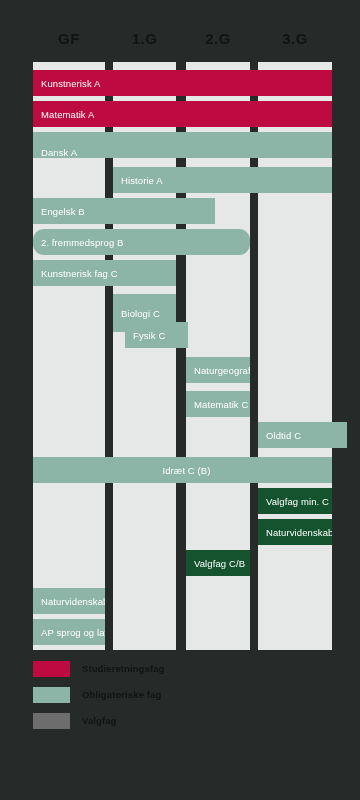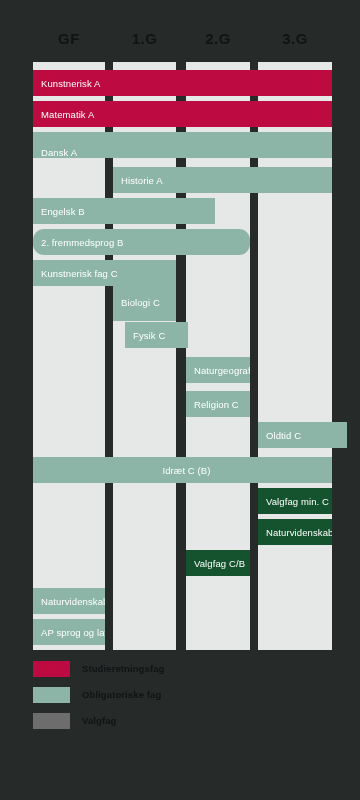--- a/index.html
+++ b/index.html
@@ -117,31 +117,31 @@
       </div>
       <div class="bar cat-obligatorisk" style="left: 33px; width: 182px; top: 198px; height: 26px;">
         <span>Engelsk B</span>
       </div>
       <div class="bar cat-obligatorisk" style="left: 33px; width: 217px; top: 229px; height: 26px; border-radius: 11px;">
         <span>2. fremmedsprog B</span>
       </div>
       <div class="bar cat-obligatorisk" style="left: 33px; width: 143px; top: 260px; height: 26px;">
         <span>Kunstnerisk fag C</span>
       </div>
-      <div class="bar cat-obligatorisk" style="left: 113px; width: 63px; top: 283px; height: 38px;">
+      <div class="bar cat-obligatorisk" style="left: 113px; width: 63px; top: 294px; height: 38px;">
         <span>Biologi C</span>
       </div>
       <div class="bar cat-obligatorisk" style="left: 113px; width: 63px; top: 322px; height: 26px; margin-left: 12px;">
         <span>Fysik C</span>
       </div>
       <div class="bar cat-obligatorisk" style="left: 186px; width: 64px; top: 357px; height: 26px;">
         <span>Naturgeografi C</span>
       </div>
       <div class="bar cat-obligatorisk" style="left: 186px; width: 64px; top: 391px; height: 26px;">
-        <span>Religion C</span>
+        <span>Matematik C</span>
       </div>
       <div class="bar cat-obligatorisk" style="left: 258px; width: 89px; top: 422px; height: 26px;">
         <span>Oldtid C</span>
       </div>
       <div class="bar cat-obligatorisk" style="left: 33px; width: 299px; top: 457px; height: 26px; justify-content: center;">
         <span>Idræt C (B)</span>
       </div>
       <div class="bar cat-valgfag" style="left: 258px; width: 74px; top: 488px; height: 26px;">
         <span>Valgfag min. C</span>
       </div>

